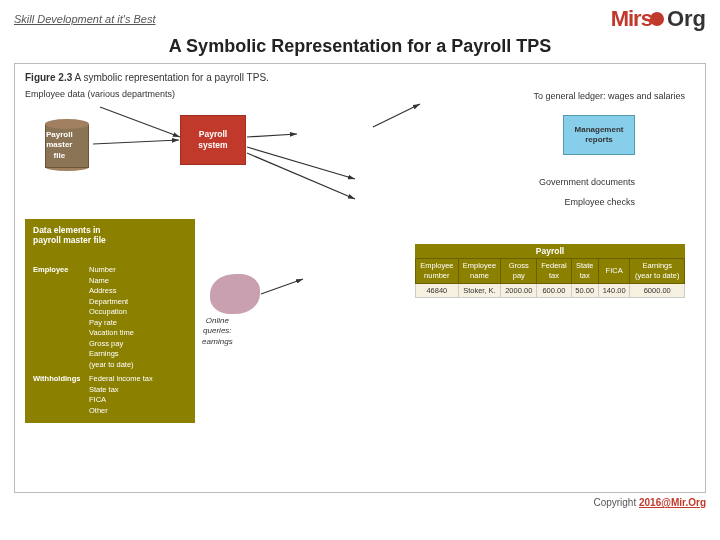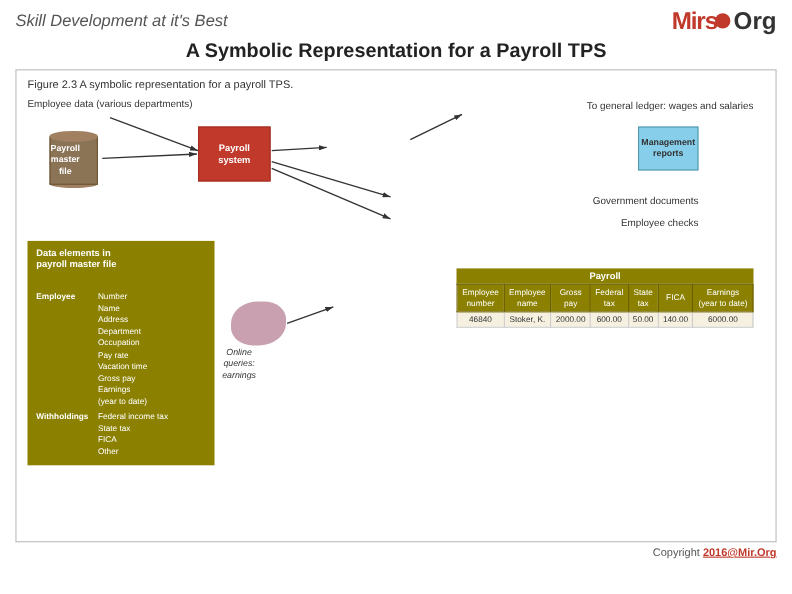--- a/index.html
+++ b/index.html
@@ -13,23 +13,24 @@
     }
 
     
     .header {
       display: flex;
       justify-content: space-between;
       align-items: center;
       padding: 6px 14px 2px 14px;
     }
     .header-left {
-      font-size: 15px;
+      font-size: 11px;
       color: #555;
       font-style: italic;
+      text-decoration: underline;
     }
     .logo-area {
       display: flex;
       align-items: center;
       gap: 2px;
     }
     .logo-mirs {
       font-size: 22px;
       font-weight: bold;
       color: #c0392b;
@@ -69,21 +70,21 @@
       position: relative;
       height: 430px;
     }
 
     .figure-title {
       font-size: 10px;
       color: #333;
       margin-bottom: 6px;
     }
     .figure-title strong {
-      font-weight: normal;
+      font-weight: bold;
     }
 
     
     .diagram {
       position: relative;
       width: 100%;
       height: 390px;
     }
 
     
@@ -166,21 +167,21 @@
       text-align: center;
       font-weight: bold;
       line-height: 1.3;
     }
 
     
     .mgmt-reports-box {
       position: absolute;
       top: 26px;
       right: 60px;
-      width: 55px;
+      width: 72px;
       height: 40px;
       background: #87CEEB;
       border: 1px solid #5599aa;
       display: flex;
       align-items: center;
       justify-content: center;
     }
     .mgmt-reports-label {
       font-size: 8px;
       color: #333;

